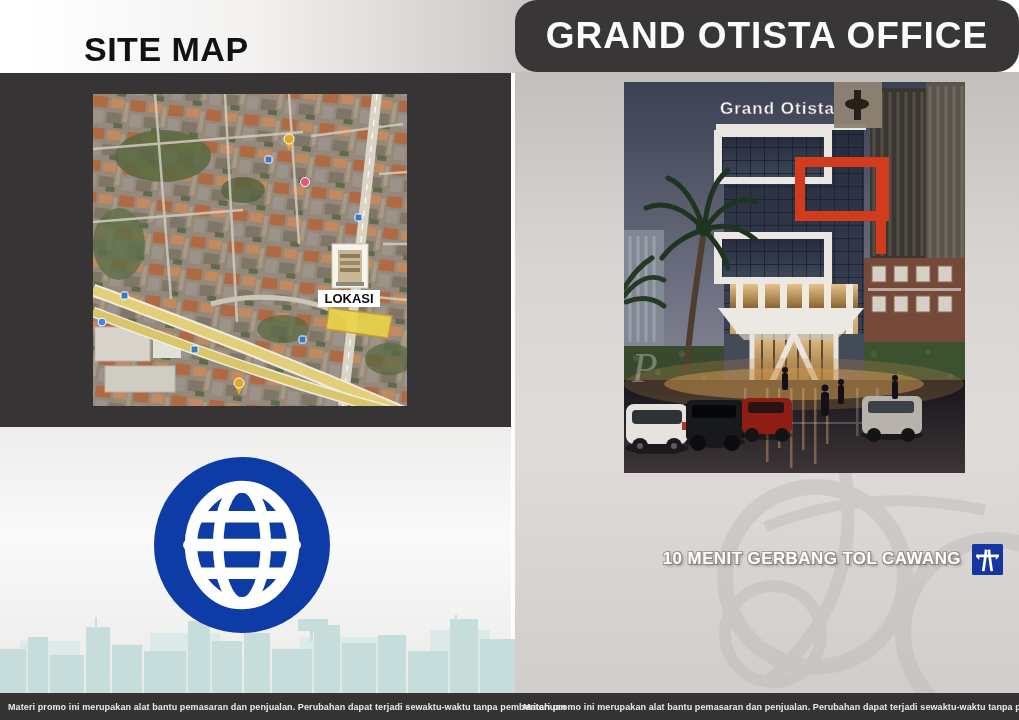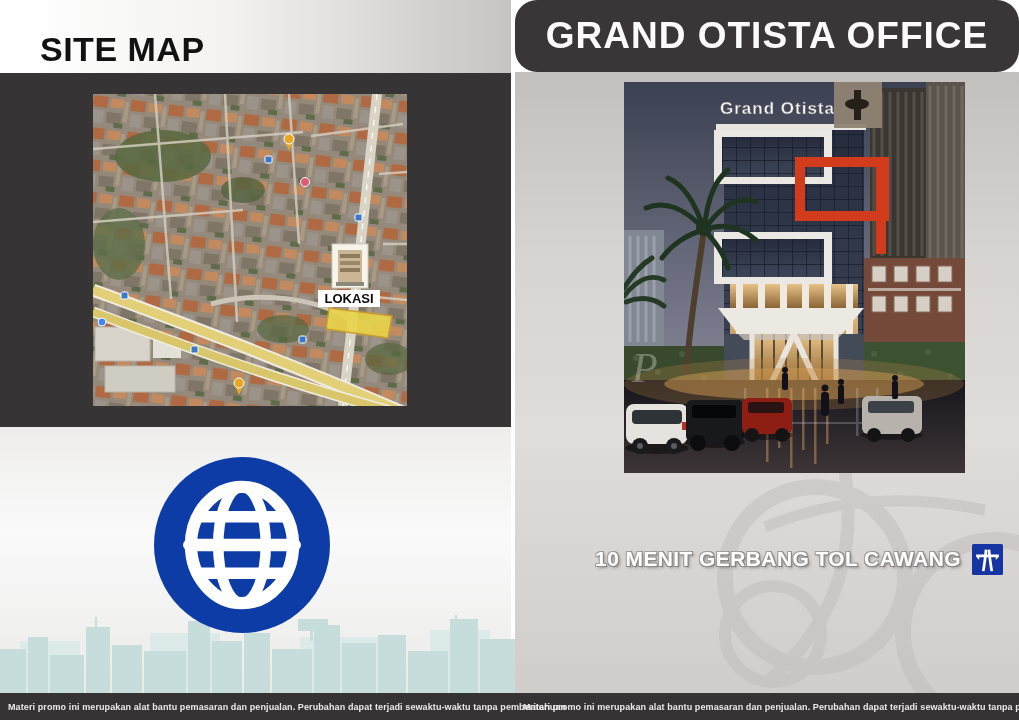--- a/index.html
+++ b/index.html
@@ -2,21 +2,21 @@
 <html><head>
 <meta charset="utf-8">
 <style>
   html,body{margin:0;padding:0;background:#ffffff;}
   .page{position:relative;width:1019px;height:720px;overflow:hidden;
         font-family:"Liberation Sans","DejaVu Sans",sans-serif;background:#ffffff;}
   .abs{position:absolute;}
 
   
   .left-banner{left:0;top:0;width:511px;height:73px;
-    background:linear-gradient(90deg,#ffffff 4%,#f3f2f1 45%,#c6c4c3 100%);}
+    background:linear-gradient(90deg,#ffffff 4%,#f3f2f1 45%,#c6c4c3 100%);padding-left:44px;}
   .left-banner h1{margin:0;padding:30px 0 0 40px;font-size:34px;font-weight:700;
     letter-spacing:.5px;color:#121212;}
   .left-dark{left:0;top:73px;width:511px;height:354px;background:#363434;}
   .map-img{left:93px;top:94px;width:364px;height:312px;overflow:hidden;}
   .left-light{left:0;top:427px;width:511px;height:266px;
     background:linear-gradient(180deg,#eeedec 0%,#fafafa 40%,#ebeae9 100%);}
   .globe{left:154px;top:457px;width:176px;height:176px;border-radius:50%;background:#0d3ca6;}
   .skyline{left:0;top:615px;width:515px;height:78px;}
 
   
@@ -24,21 +24,21 @@
   .right-header h1{margin:0;line-height:72px;text-align:center;font-size:37px;
     font-weight:700;letter-spacing:1px;color:#fbfbfb;}
   .right-bg{left:515px;top:72px;width:504px;height:621px;
     background:linear-gradient(180deg,#c2bfbd 0%,#d7d4d2 30%,#dfdcda 58%,#d0cdcb 100%);}
   .swirl{left:515px;top:72px;width:504px;height:621px;pointer-events:none;}
   .building-img{left:624px;top:82px;width:341px;height:475px;overflow:hidden;}
   .mid-banner{left:515px;top:478px;width:497px;height:45px;background:#3a3837;
     color:#fdfdfd;font-size:30px;font-weight:700;letter-spacing:1px;
     text-align:center;line-height:45px;}
   .feature-row{right:16px;height:32px;display:flex;align-items:center;gap:11px;}
-  .feature-label{color:#ffffff;font-size:21px;font-weight:700;letter-spacing:.4px;
+  .feature-label{color:#ffffff;font-size:17px;font-weight:700;letter-spacing:.4px;
     text-shadow:-1px -1px 0 #a3a19f,1px -1px 0 #8f8d8b,-1px 1px 0 #8f8d8b,
                  1px 1px 0 #7e7c7a,2px 2px 3px rgba(80,80,80,.55);}
   .sign-icon{width:31px;height:31px;display:inline-block;}
   .sign-icon svg{display:block;width:31px;height:31px;}
 
   
   .footer{left:0;top:693px;width:1019px;height:27px;background:#363335;}
   .footer span{position:absolute;top:9px;font-size:9px;font-weight:600;color:#eaeaea;
     letter-spacing:.1px;white-space:nowrap;}
   .footer .fl{left:8px;}

